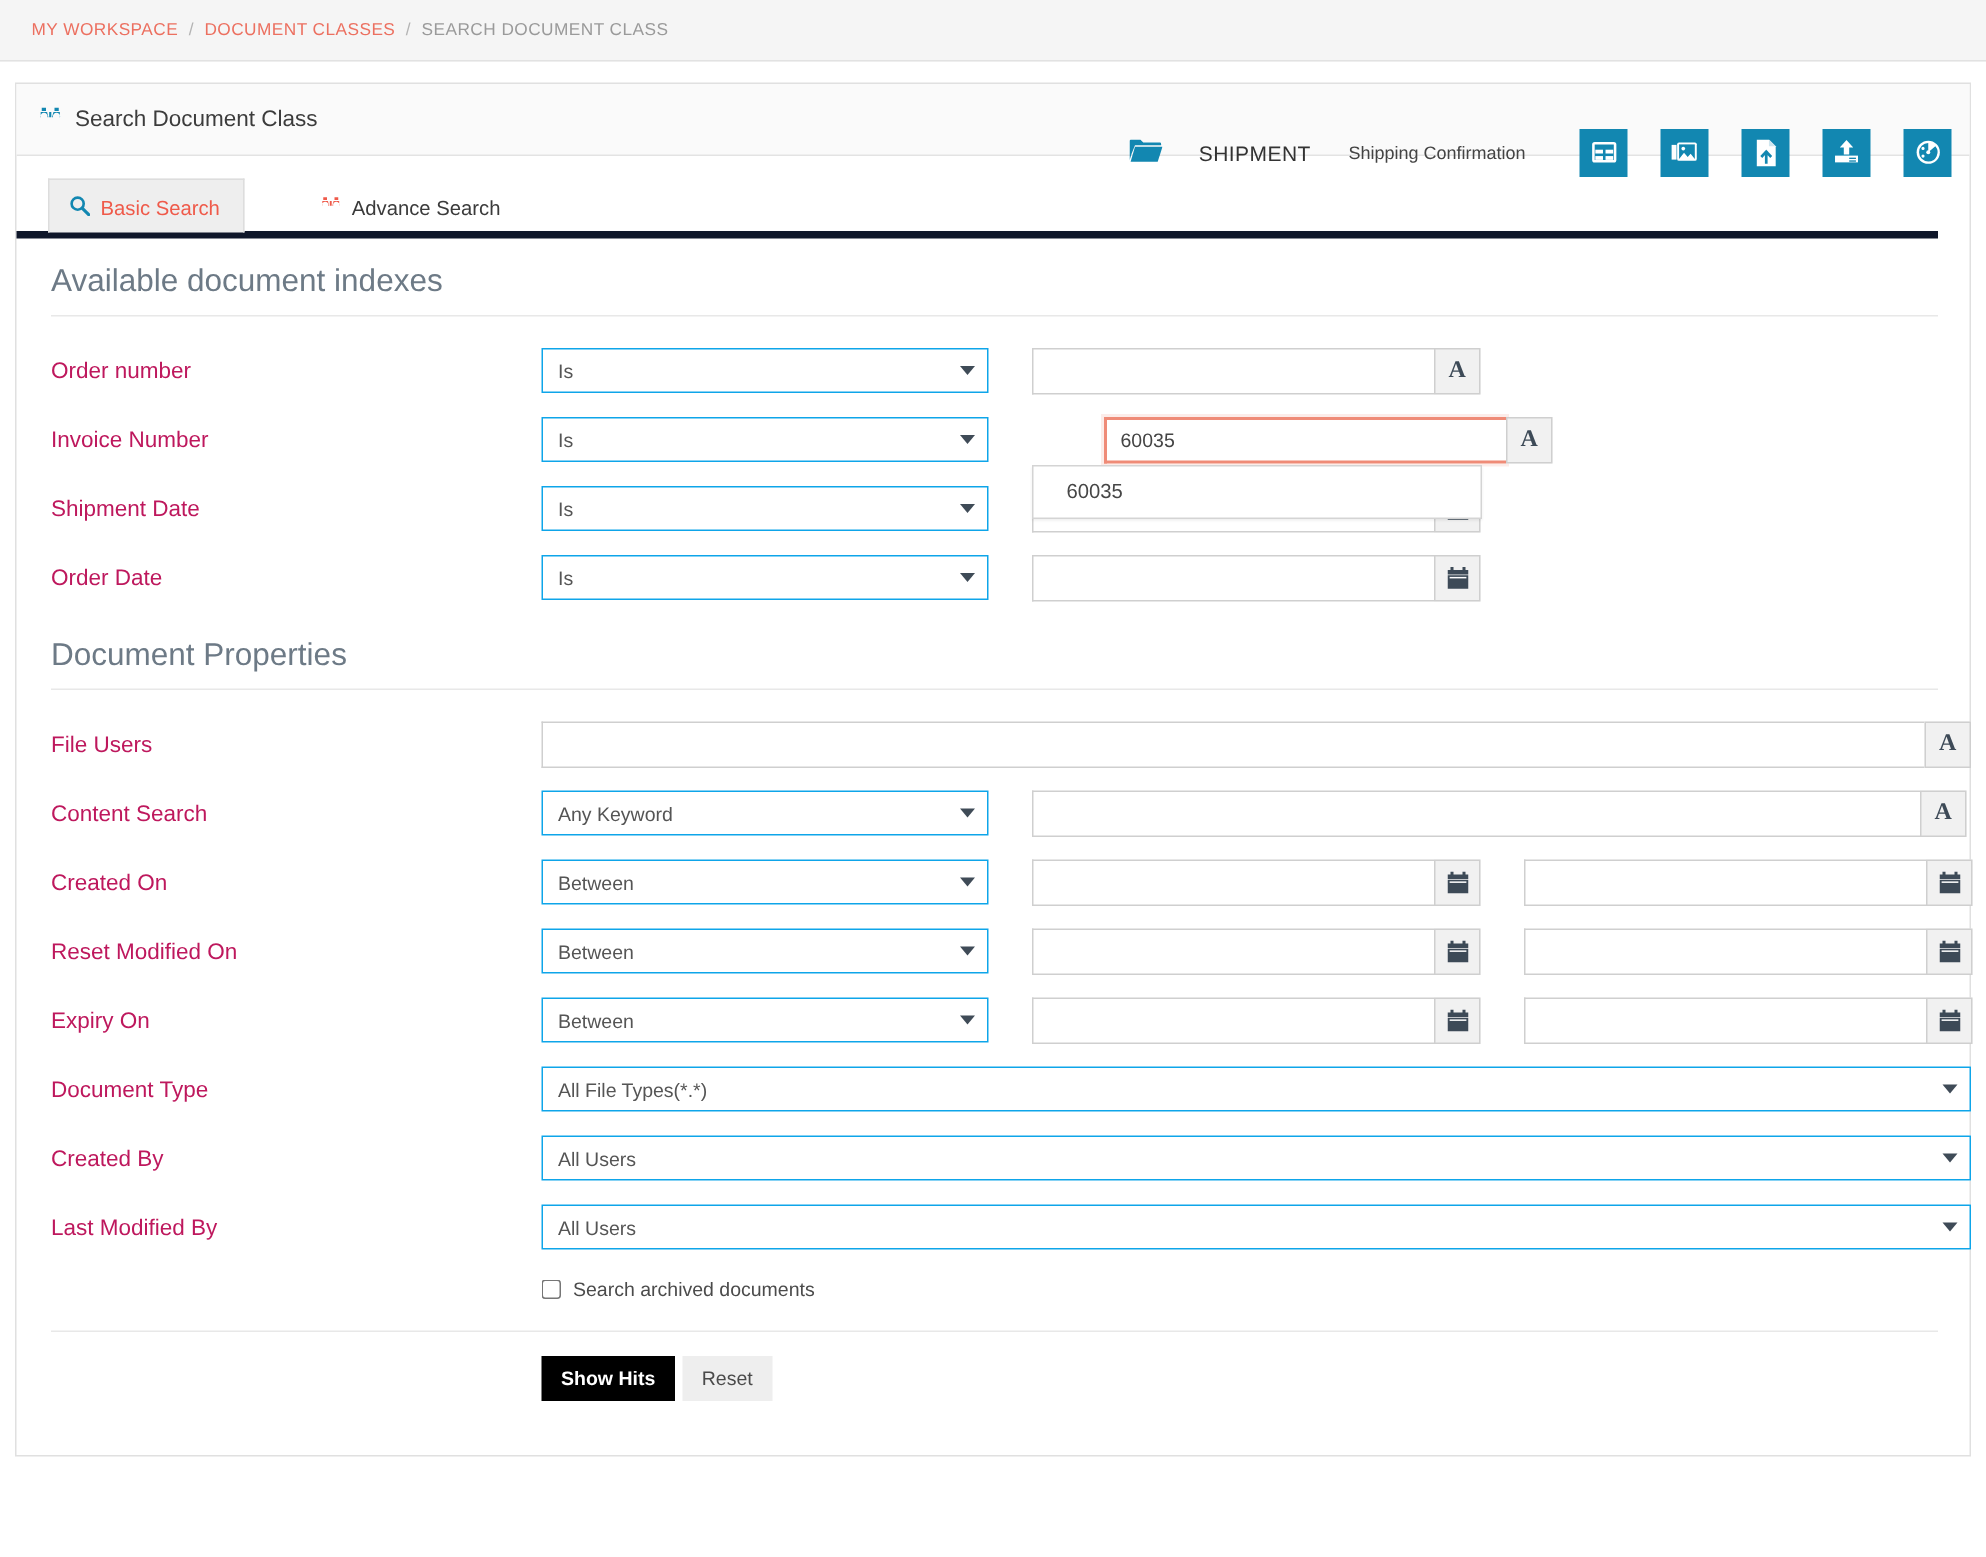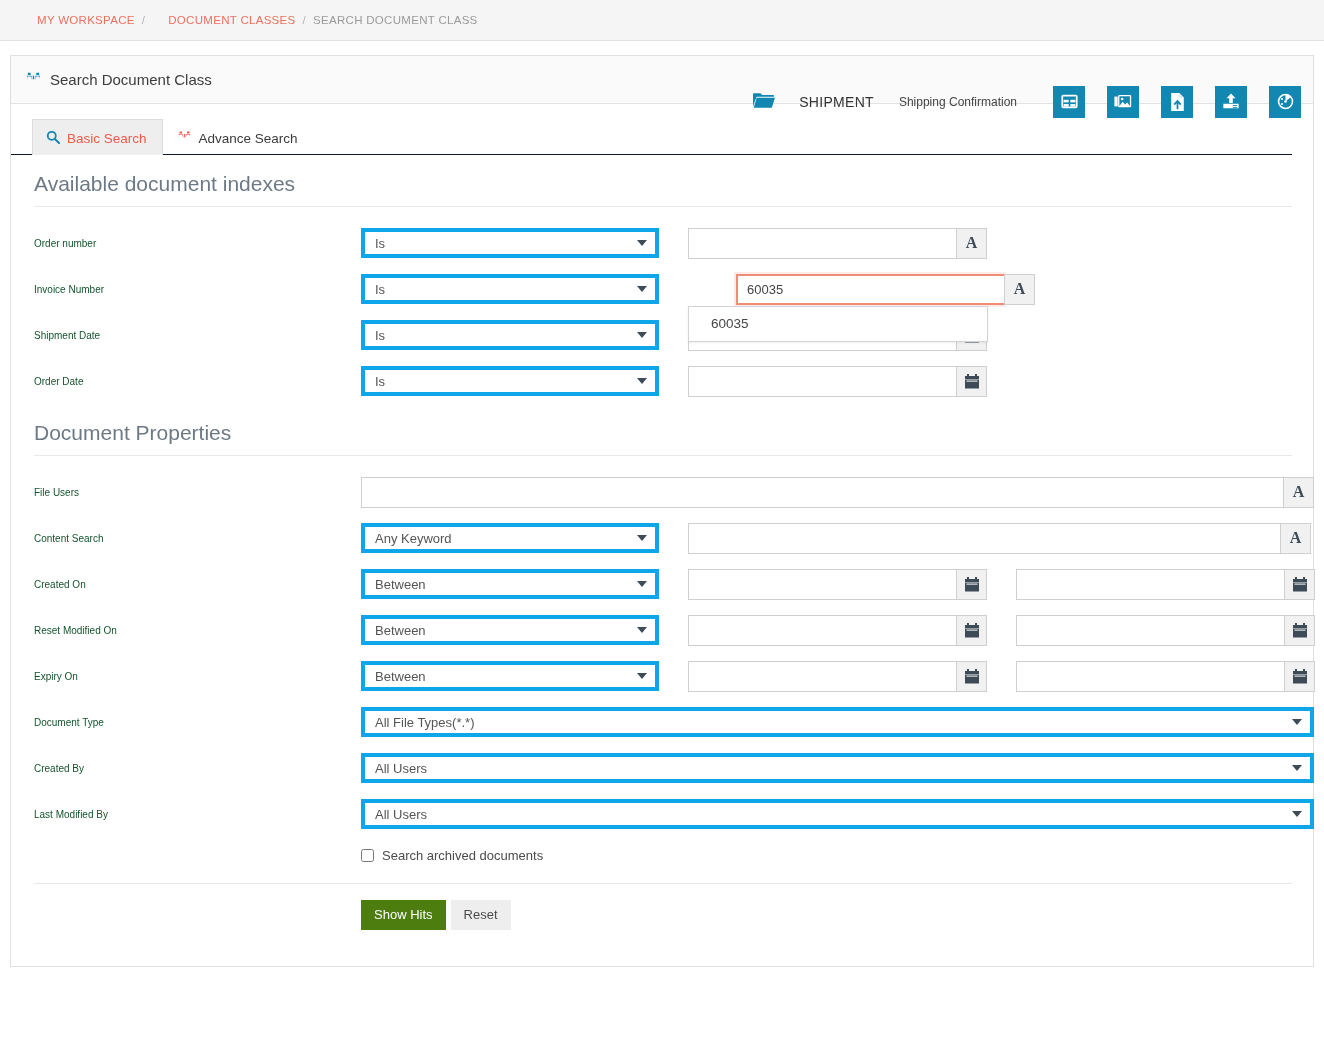--- a/index.html
+++ b/index.html
@@ -16,21 +16,21 @@
   .breadcrumb-bar {
     height: 41px;
     background: #f5f5f5;
     border-bottom: 1px solid #e2e2e2;
     display: flex;
     align-items: center;
     padding: 0 0 0 21px;
     font-size: 11.5px;
     letter-spacing: .3px;
   }
-  .bc-link { color: #ec7060; text-decoration: none; margin-left: 16px; }
+  .bc-link { color: #ec7060; text-decoration: none; }
   .bc-sep { color: #b4b4b4; margin: 0 7px; }
   .bc-current { color: #9a9a9a; }
 
   
   .card {
     margin: 14px 10px 12px 10px;
     border: 1px solid #e0e0e0;
     background: #fff;
   }
   .card-head {
@@ -62,22 +62,23 @@
     margin-left: 6px;
     cursor: pointer;
     border: none;
   }
   .icon-btn svg { display: block; }
 
   
   .tabbar {
     padding: 14px 0 0 21px;
     display: flex;
-    border-bottom: 1px solid #0f172a;
+    border-bottom: 5px solid #0f172a;
     margin: 0 21px 0 0;
+    gap: 36px;
   }
   .tab {
     display: flex; align-items: center; gap: 7px;
     padding: 9px 15px 8px 13px;
     font-size: 13.5px;
     border: 1px solid transparent;
     border-bottom: none;
     position: relative; top: 1px;
     cursor: pointer;
     background: transparent;
@@ -106,29 +107,29 @@
   .form-area { padding: 13px 21px 0 23px; }
   .row {
     display: flex;
     align-items: center;
     height: 46px;
     position: relative;
   }
   .lbl {
     width: 327px;
     flex: 0 0 327px;
-    font-size: 10px;
-    color: #14532d;
+    font-size: 15px;
+    color: #be185d;
   }
   .ctl { position: relative; padding-left: 48px; }
 
   
   .sel {
     height: 30px;
-    border: 4px solid #0ea5e9;
+    border: 1px solid #0ea5e9;
     background: #fff;
     display: flex; align-items: center;
     padding: 0 8px 0 10px;
     font-size: 13px;
     color: #555;
     cursor: pointer;
     position: relative;
   }
   .sel .caret {
     margin-left: auto;
@@ -217,21 +218,21 @@
     display: flex; gap: 5px;
     padding-bottom: 36px;
   }
   .btn {
     font-size: 13px;
     padding: 7px 13px 8px 13px;
     border: none;
     cursor: pointer;
     font-family: "Liberation Sans", sans-serif;
   }
-  .btn-primary { background: #4d7c0f; color: #fff; }
+  .btn-primary { background: #000000; color: #fff; font-weight: bold; }
   .btn-default { background: #eeeeee; color: #4a4a4a; }
 </style>
 </head>
 <body>
 
 <div class="breadcrumb-bar">
   <a class="bc-link" href="#">MY WORKSPACE</a>
   <span class="bc-sep">/</span>
   <a class="bc-link" href="#">DOCUMENT CLASSES</a>
   <span class="bc-sep">/</span>

